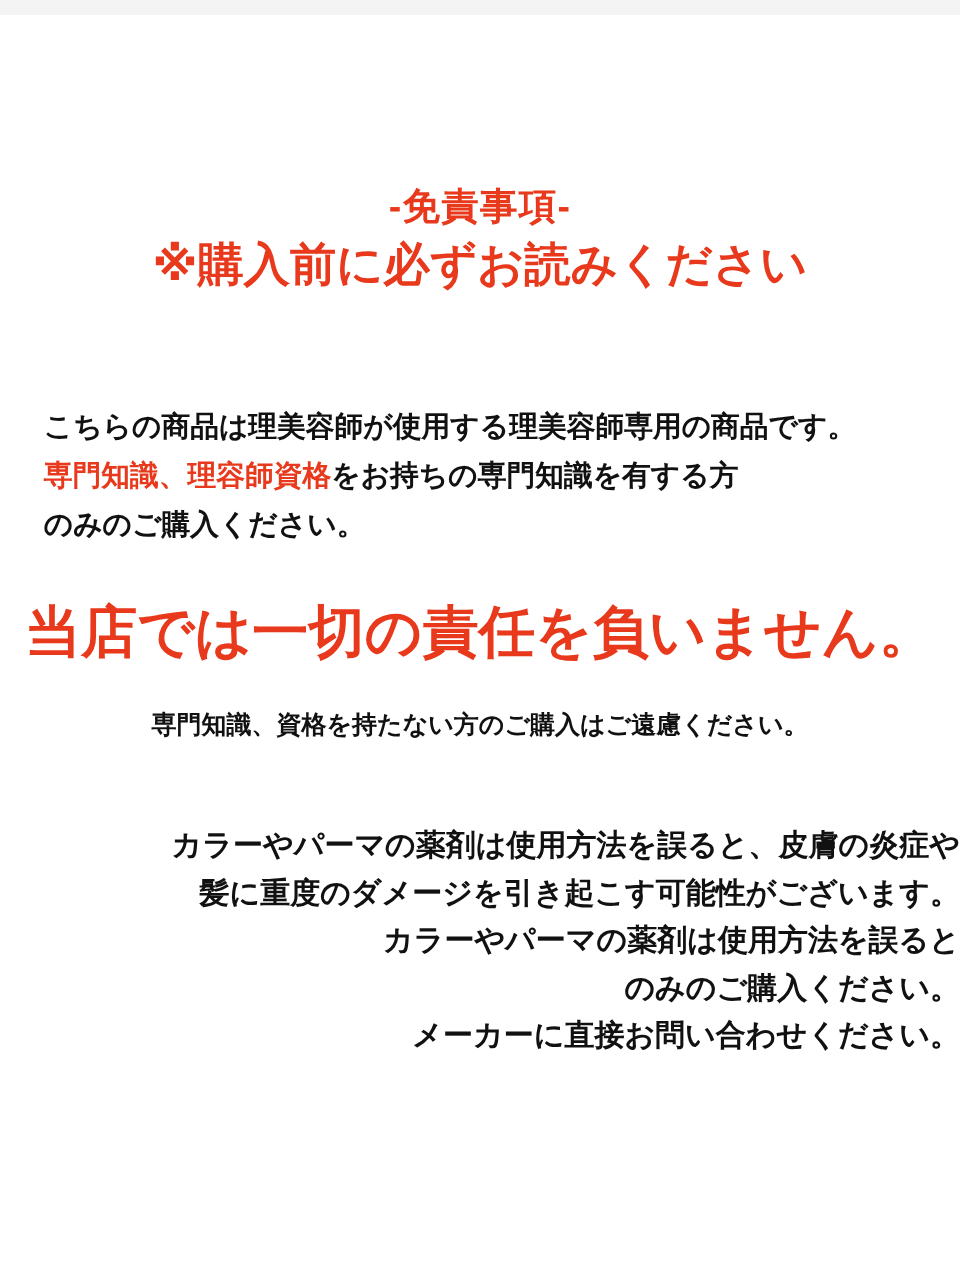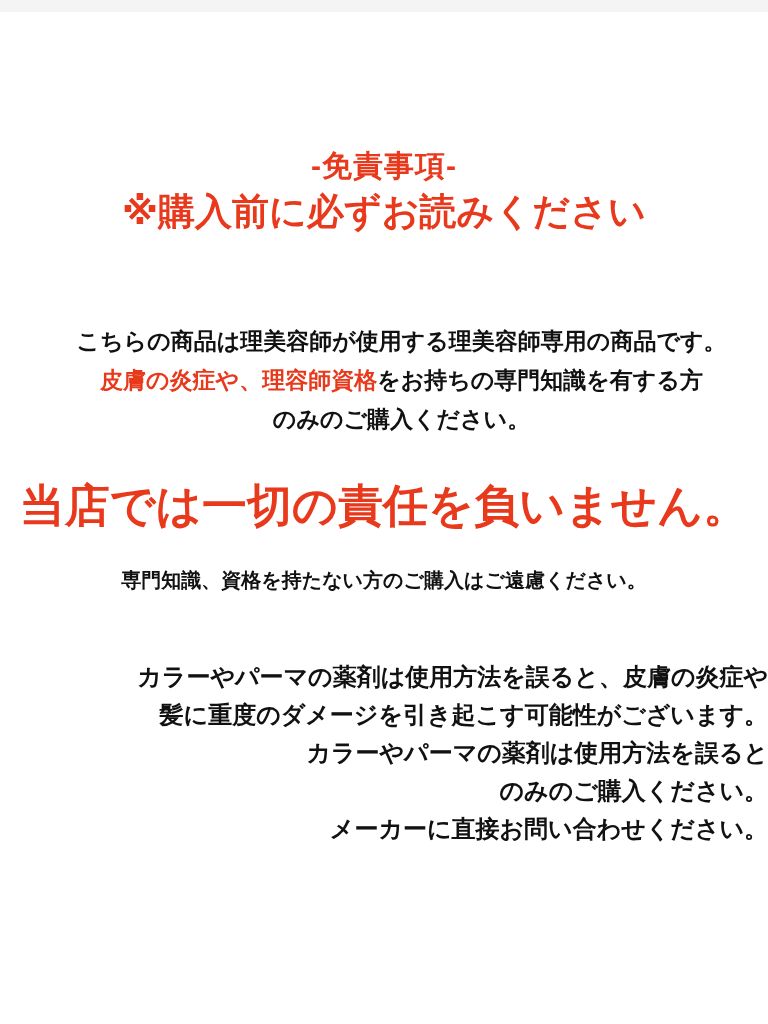--- a/index.html
+++ b/index.html
@@ -29,21 +29,21 @@
     line-height: 40px;
     letter-spacing: 1px;
   }
   .subtitle {
     font-size: 37px;
     line-height: 52px;
   }
   .intro {
     margin-top: 84px;
     padding-left: 35px;
-    text-align: center;
+    text-align: left;
     color: var(--color-text);
     font-size: 23px;
     line-height: 39px;
   }
   .intro .red-em { color: var(--color-accent); }
   .warning {
     margin-top: 32px;
     text-align: center;
     color: var(--color-accent);
     font-size: 45px;
@@ -70,21 +70,21 @@
 
 <div class="page">
 
   <div class="header">
     <div class="title">-免責事項-</div>
     <div class="subtitle">※購入前に必ずお読みください</div>
   </div>
 
   <div class="intro">
     <div class="intro-line">こちらの商品は理美容師が使用する理美容師専用の商品です。</div>
-    <div class="intro-line"><span class="red-em">皮膚の炎症や、理容師資格</span><span>をお持ちの専門知識を有する方</span></div>
+    <div class="intro-line"><span class="red-em">専門知識、理容師資格</span><span>をお持ちの専門知識を有する方</span></div>
     <div class="intro-line">のみのご購入ください。</div>
   </div>
 
   <div class="warning">
     <div>当店では一切の責任を負いません。</div>
   </div>
 
   <div class="restriction">専門知識、資格を持たない方のご購入はご遠慮ください。</div>
 
   <div class="notes">

